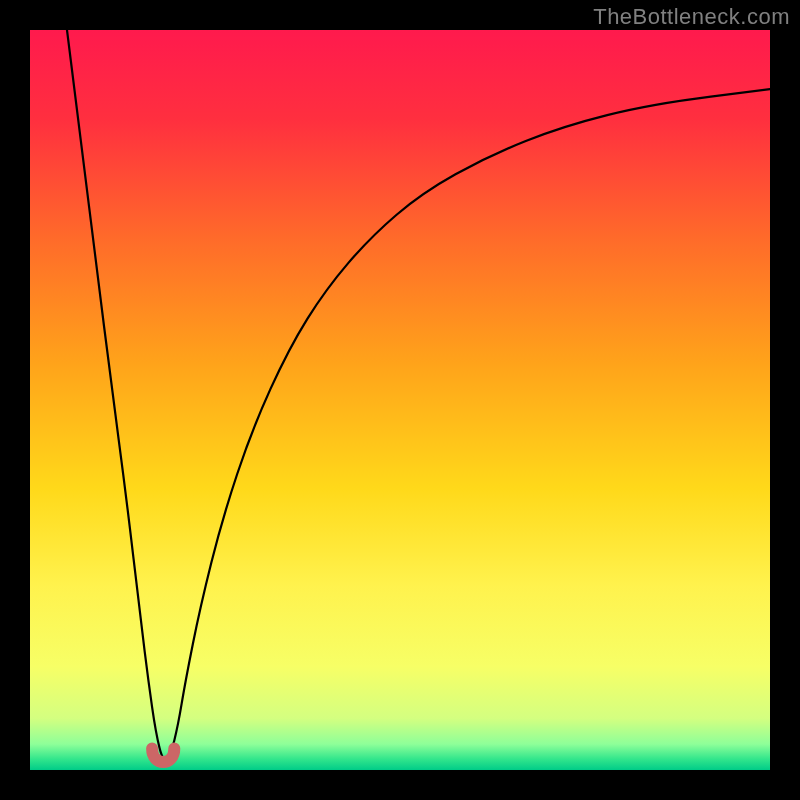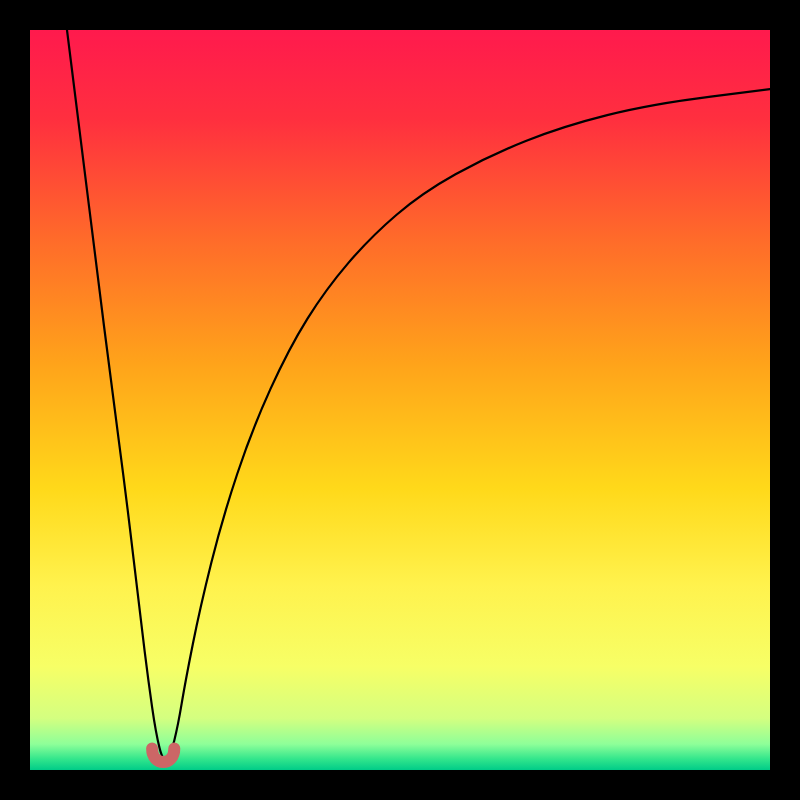--- a/index.html
+++ b/index.html
@@ -77,14 +77,15 @@
       <rect x="0" y="0" width="740" height="740" fill="url(#bg)"></rect>
     </svg>
 
     <svg class="curve" viewBox="0 0 740 740" preserveAspectRatio="none">
       <path fill="none" stroke-width="2.2" stroke-linecap="round" stroke-linejoin="round" d="M 37 0 Q 51.800000000000004 118.39999999999998 59.2 177.59999999999997 Q 66.6 236.79999999999995 74 296 Q 81.4 355.2 88.80000000000001 410.7 Q 96.2 466.2 103.6 529.1 Q 111 592 114.7 621.6 Q 118.4 651.2 122.10000000000001 677.1 Q 125.80000000000001 703 129.5 717.8 Q 133.2 732.6 136.89999999999998 728.9000000000001 Q 140.6 725.2 144.3 710.4000000000001 Q 148 695.6 151.7 673.4000000000001 Q 155.4 651.2 162.8 614.2 Q 170.20000000000002 577.2 181.3 532.8 Q 192.4 488.4 207.2 444 Q 222 399.59999999999997 240.5 358.9 Q 259 318.20000000000005 277.5 288.6 Q 296 259 318.20000000000005 233.10000000000002 Q 340.40000000000003 207.20000000000005 366.30000000000007 185 Q 392.20000000000005 162.79999999999995 425.5 144.3 Q 458.8 125.80000000000007 495.79999999999995 111.00000000000006 Q 532.8 96.20000000000005 577.2 85.10000000000002 Q 621.6 74 680.8 66.59999999999997 T 740 59.19999999999993" stroke="#000000"></path>
       <path fill="none" stroke-width="12" stroke-linecap="round" stroke-linejoin="round" d="M 122.09999999999997 718.6 C 122.09999999999997 736.6, 144.3 736.6, 144.3 718.6" stroke="#cc6666"></path>
     </svg>
 
   </div>
 
+  <div class="watermark">TheBottleneck.com</div>
 
 </div>
 
 </body></html>

